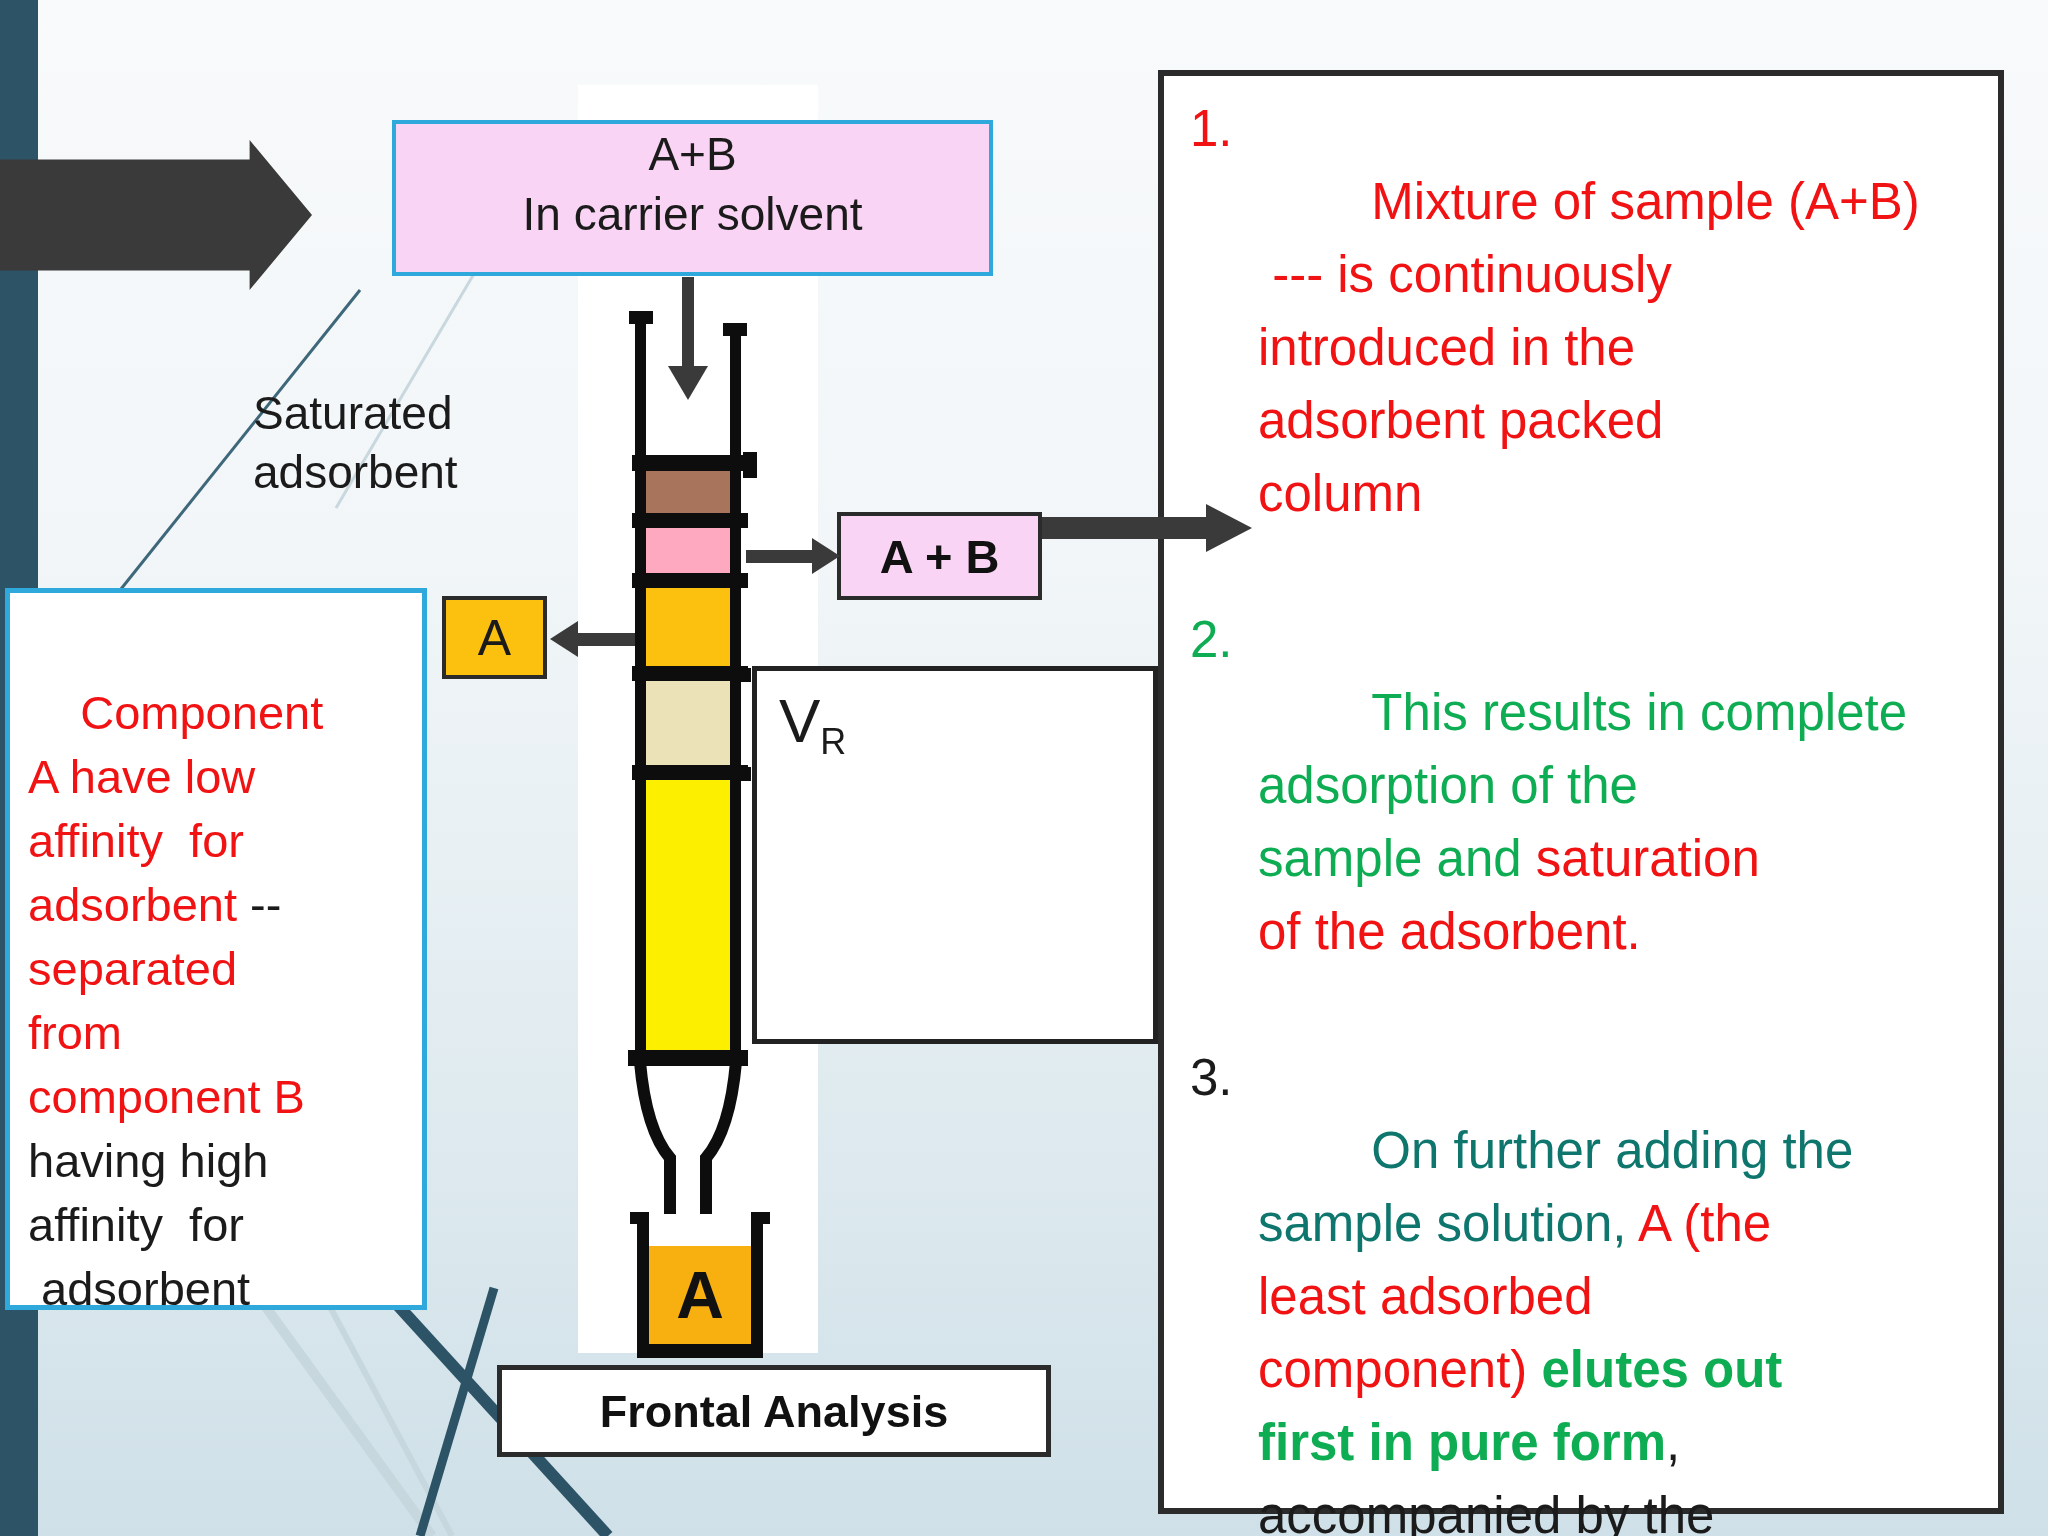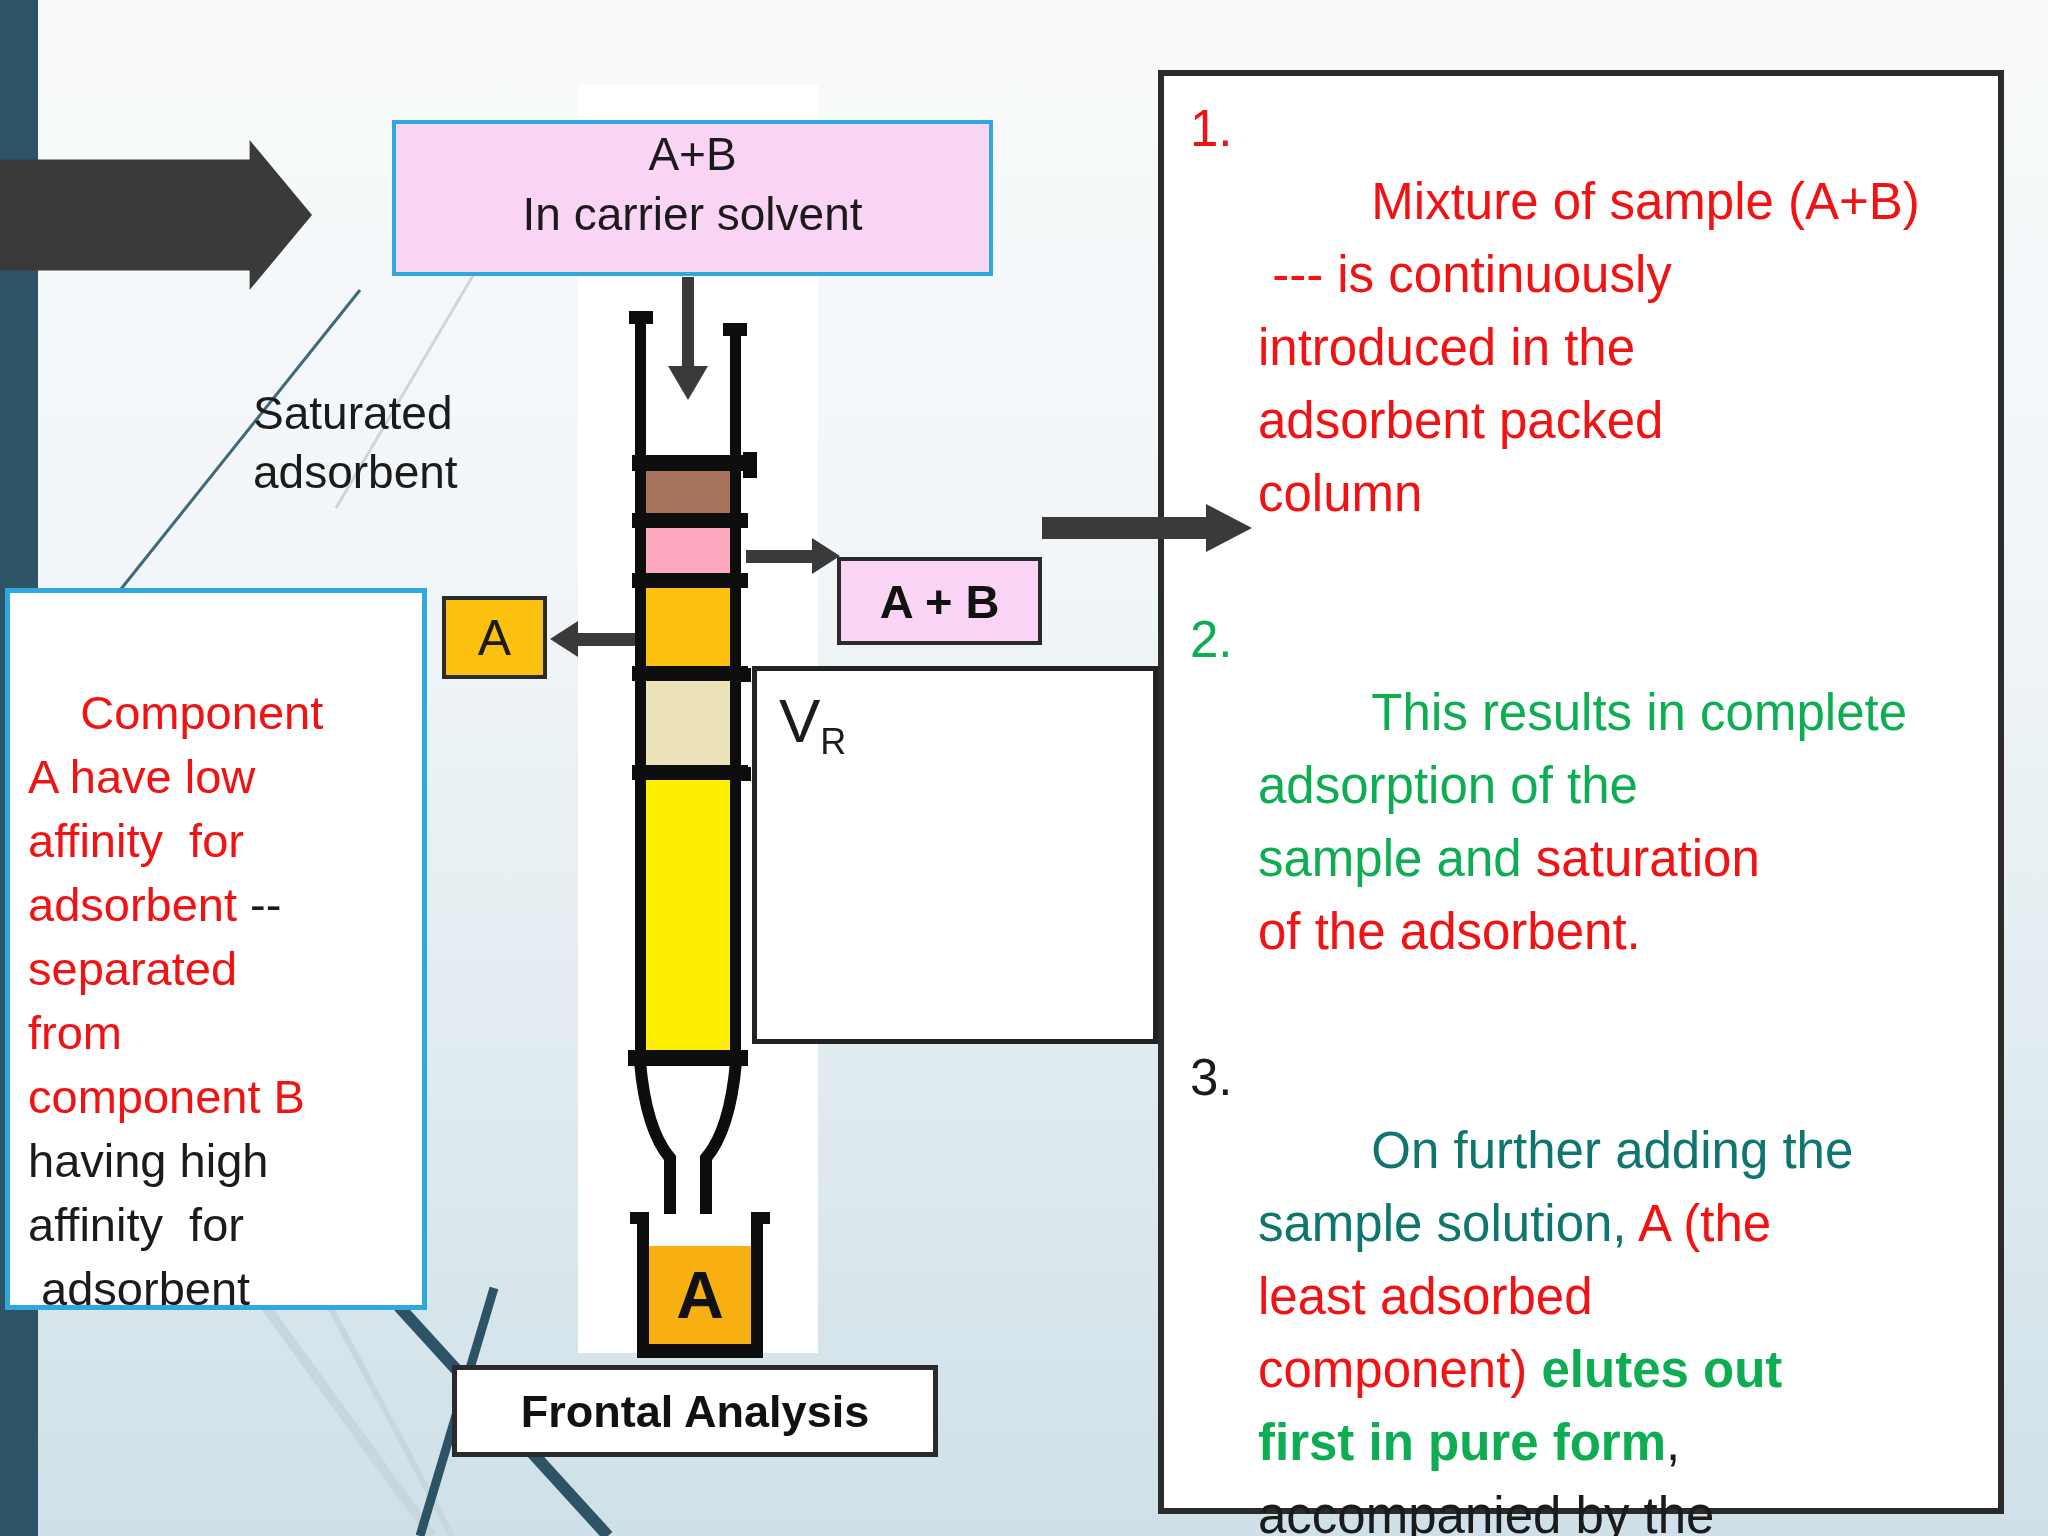--- a/index.html
+++ b/index.html
@@ -84,30 +84,30 @@
 
   <div class="abs" style="left:630px;top:1212px;width:19px;height:12px;background:#0d0d0d;"></div>
   <div class="abs" style="left:751px;top:1212px;width:19px;height:12px;background:#0d0d0d;"></div>
   <div class="abs" style="left:637px;top:1216px;width:12px;height:142px;background:#0d0d0d;"></div>
   <div class="abs" style="left:751px;top:1216px;width:12px;height:142px;background:#0d0d0d;"></div>
   <div class="abs" style="left:637px;top:1344px;width:126px;height:14px;background:#0d0d0d;"></div>
   <div class="abs center bold" style="left: 649px; top: 1246px; width: 102px; height: 98px; font-size: 66px; line-height: 98px; color: rgb(17, 17, 17); background-color: rgb(248, 176, 17);">A</div>
 
   <div class="abs bordered center" style="left: 442px; top: 596px; width: 105px; height: 83px; border: 4px solid rgb(43, 43, 43); font-size: 50px; line-height: 76px; color: rgb(27, 27, 27); background-color: rgb(252, 192, 14);">A</div>
 
-  <div class="abs bordered center bold" style="left: 837px; top: 512px; width: 205px; height: 88px; border: 4px solid rgb(43, 43, 43); font-size: 47px; line-height: 82px; color: rgb(17, 17, 17); background-color: rgb(250, 212, 244); margin-top: 45px;">A + B</div>
+  <div class="abs bordered center bold" style="left: 837px; top: 512px; width: 205px; height: 88px; border: 4px solid rgb(43, 43, 43); font-size: 47px; line-height: 82px; color: rgb(17, 17, 17); background-color: rgb(250, 212, 244);">A + B</div>
 
   <div class="abs bordered" style="left:752px;top:666px;width:406px;height:378px;background:#ffffff;
               border:5px solid #222;padding:14px 0 8px 22px;">
     <div style="height:74px;">
       <span style="font-size:62px;color:#1b1b1b;">V</span><span style="font-size:36px;color:#1b1b1b;position:relative;top:12px;">R</span>
     </div>
   </div>
 
-  <div class="abs bordered center bold" style="left:452px;top:1365px;width:486px;height:92px;background:#ffffff;
+  <div class="abs bordered center bold" style="left:497px;top:1365px;width:554px;height:92px;background:#ffffff;
               border:5px solid #2b2b2b;font-size:45px;line-height:84px;color:#111;">Frontal Analysis</div>
 
   <div class="abs bordered" style="left:1158px;top:70px;width:846px;height:1444px;background:#ffffff;
               border:6px solid #2b2b2b;padding:16px 20px 0 26px;">
     <div class="panel-item">
       <span class="panel-num" style="color: rgb(241, 19, 19);">1.</span>
       <div class="panel-body pre">
         <span style="color: rgb(241, 19, 19);">Mixture of sample (A+B)
  --- is continuously
 introduced in the

